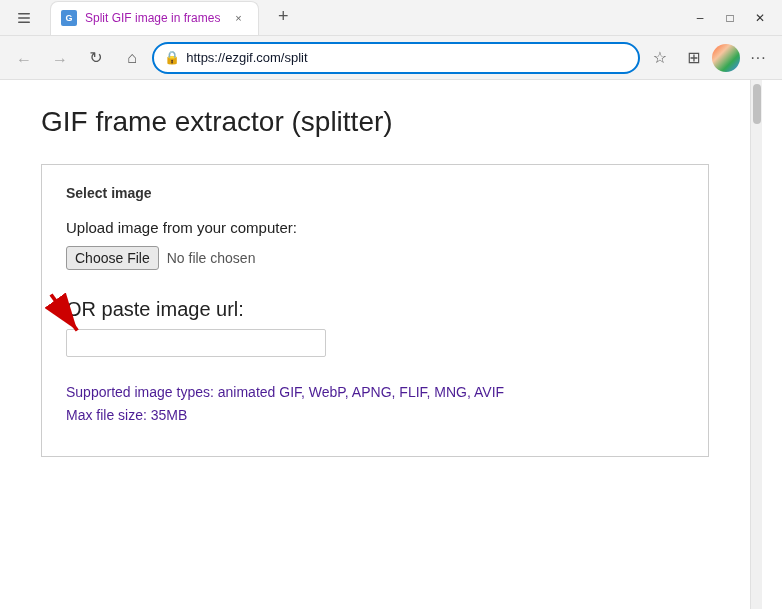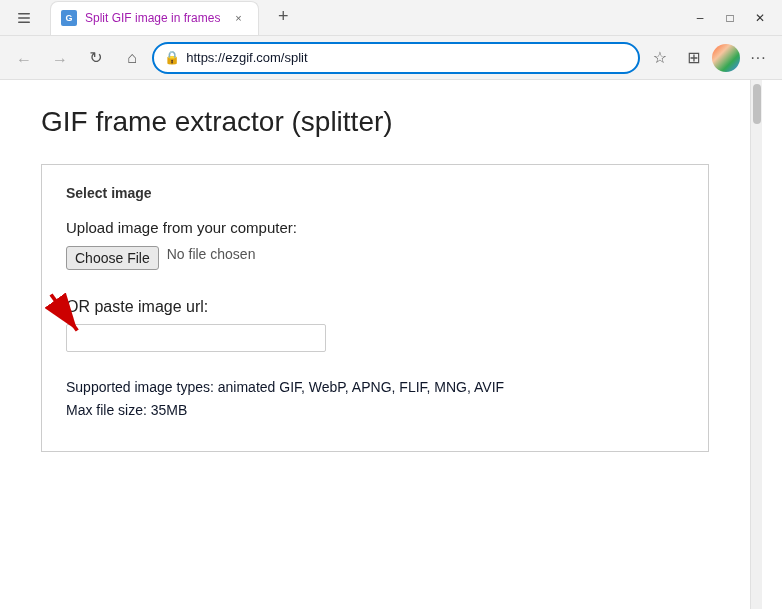--- a/index.html
+++ b/index.html
@@ -223,61 +223,62 @@
 
     
     .upload-label {
       font-size: 15px;
       color: #222;
       margin-bottom: 10px;
       display: block;
     }
     .file-input-row {
       display: flex;
+      align-items: center;
       gap: 8px;
       margin-bottom: 28px;
     }
     .choose-file-btn {
       padding: 3px 8px;
       background: #e9e9e9;
       border: 1px solid #999;
       border-radius: 3px;
       font-size: 14px;
       color: #222;
       cursor: pointer;
       white-space: nowrap;
     }
     .no-file-text {
       font-size: 14px;
       color: #555;
     }
 
     
     .url-label {
-      font-size: 16px;
+      font-size: 20px;
       color: #222;
       margin-bottom: 8px;
       display: block;
     }
     .url-input {
       width: 260px;
       height: 28px;
       border: 1px solid #ccc;
       border-radius: 2px;
       padding: 0 6px;
       font-size: 13px;
       outline: none;
       margin-bottom: 24px;
       display: block;
     }
 
     
     .supported-text {
       font-size: 14px;
-      color: #0f172a;
+      color: #4c1d95;
       line-height: 1.6;
     }
 
     
     .arrow-container {
       position: relative;
     }
     .red-arrow {
       position: absolute;
       left: -30px;

